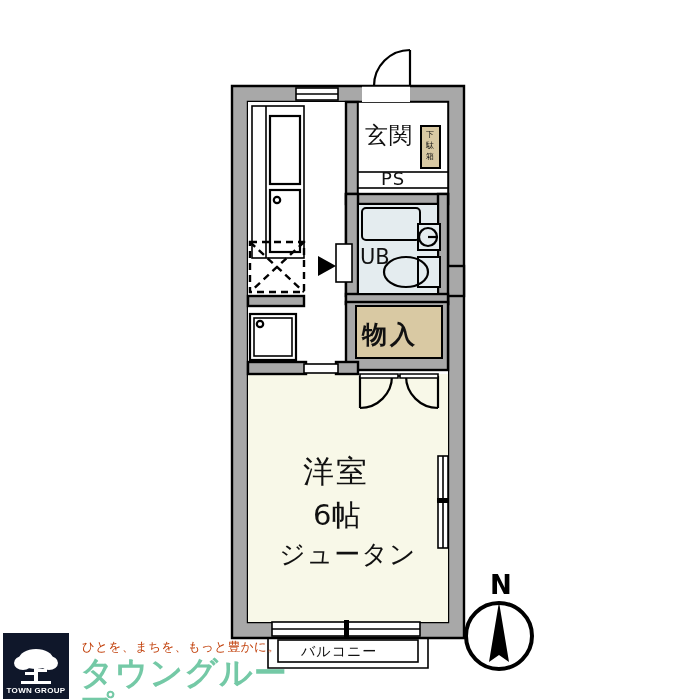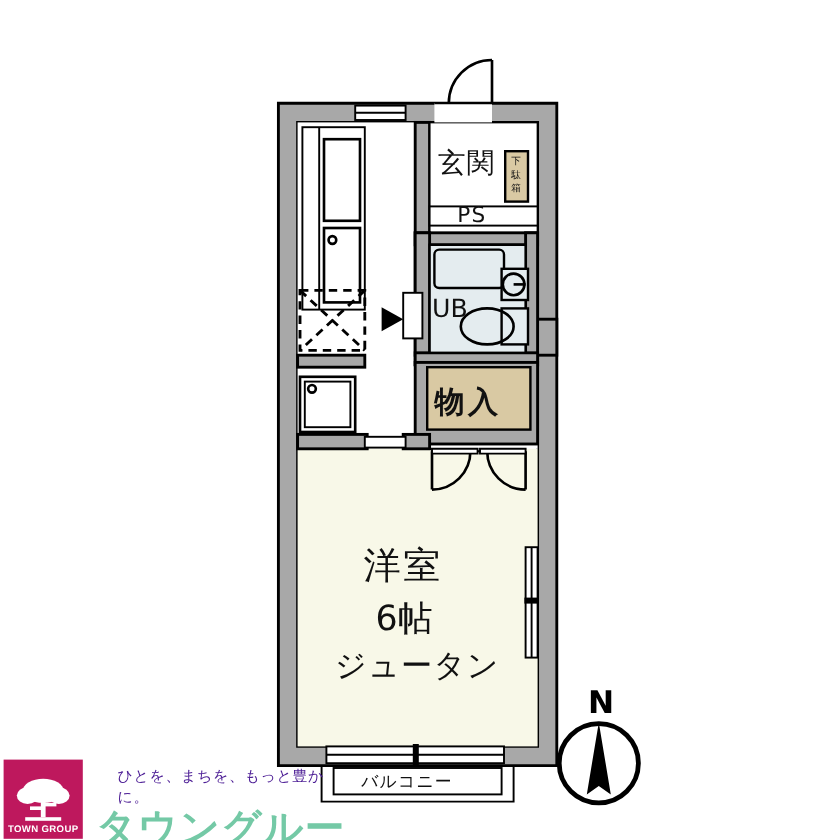--- a/index.html
+++ b/index.html
@@ -30,32 +30,32 @@
   .lbl-mono{font-size:25px;letter-spacing:3px;font-weight:600;}
   .lbl-ps{font-size:18px;letter-spacing:1px;}
   .lbl-ub{font-size:21px;letter-spacing:0px;}
   .lbl-balcony{font-size:14px;letter-spacing:1px;}
   .lbl-geta{font-size:8px;letter-spacing:0px;}
   .lbl-n{font-family:"DejaVu Sans","Liberation Sans",sans-serif;font-size:26px;font-weight:700;fill:#000;}
   
   #logo{position:absolute;left:0;top:631px;width:290px;height:69px;}
   .logo-badge{
     position:absolute;left:3px;top:2px;width:66px;height:66px;
-    background:#be185d;display:flex;flex-direction:column;
+    background:#0f172a;display:flex;flex-direction:column;
     align-items:center;justify-content:flex-end;
   }
   .logo-badge .tree{margin-bottom:1px;}
   .logo-badge .tgtext{
     font-family:"Liberation Sans",sans-serif;font-size:8px;font-weight:700;
     color:#ffffff;letter-spacing:.3px;margin-bottom:4px;
   }
   .logo-right{position:absolute;left:78px;top:4px;}
   .logo-tag{
-    font-family:"DejaVu Sans",sans-serif;font-size:12.5px;color:#4c1d95;
-    letter-spacing:.5px;margin:4px 0 0 20px;
+    font-family:"DejaVu Sans",sans-serif;font-size:12.5px;color:#c2410c;
+    letter-spacing:.5px;margin:4px 0 0 4px;
   }
   .logo-name{
     font-family:"DejaVu Sans",sans-serif;font-size:33px;font-weight:700;
     color:#74c9a6;letter-spacing:1px;line-height:1.05;margin-left:2px;
   }
 </style>
 </head>
 <body>
 
 <div id="plan-root">

